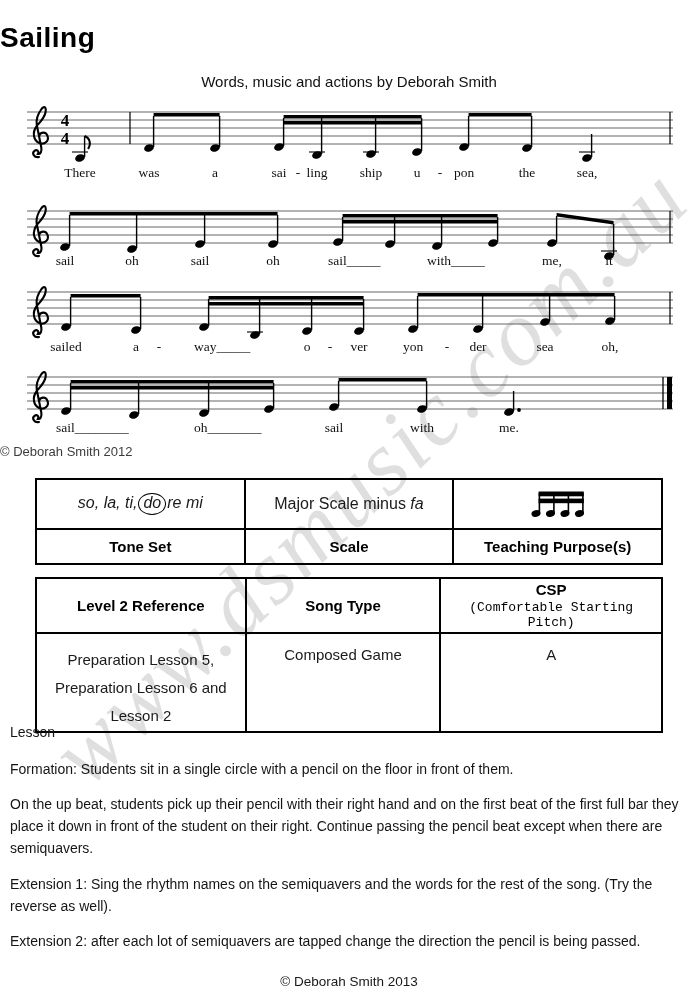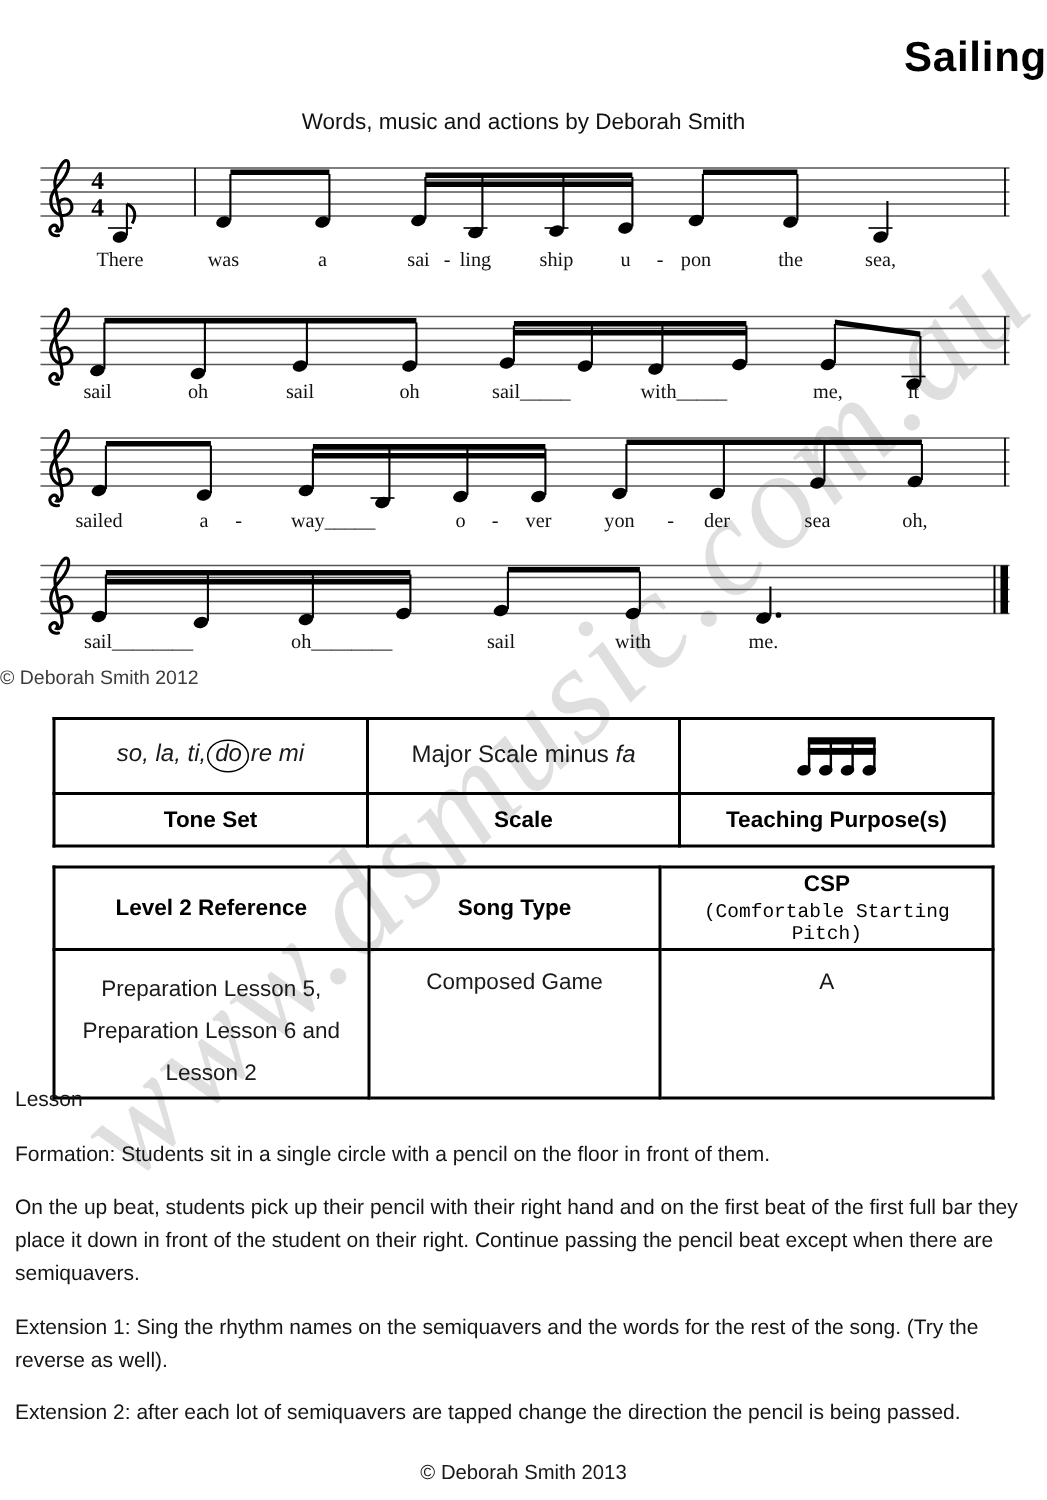--- a/index.html
+++ b/index.html
@@ -3,21 +3,21 @@
 <meta charset="utf-8">
 <style>
   html,body{margin:0;padding:0;background:#ffffff;}
   .page{position:relative;width:698px;height:1000px;background:#fff;overflow:hidden;
         font-family:"Liberation Sans",sans-serif;color:#1a1a1a;}
   .layer{position:relative;z-index:1;}
   .watermark{position:absolute;left:-131px;top:422px;width:1000px;text-align:center;
         transform:rotate(-44deg);font-family:"Liberation Serif",serif;font-style:italic;
         font-size:92px;letter-spacing:3px;color:#c6c6c6;opacity:.55;z-index:0;
         pointer-events:none;white-space:nowrap;}
-  .title{position:absolute;top:22px;left:0;width:100%;text-align:right;
+  .title{position:absolute;top:22px;left:0;width:100%;text-align:left;
         font-size:28px;font-weight:bold;letter-spacing:.5px;color:#000;}
   .subtitle{position:absolute;top:73px;left:0;width:100%;text-align:center;font-size:15px;color:#111;}
   svg.system{position:absolute;left:27px;width:646px;height:88px;overflow:visible;}
   #sys1{top:100px;} #sys2{top:199px;} #sys3{top:280px;} #sys4{top:365px;}
   .lyric{font-family:"Liberation Serif",serif;font-size:13.5px;fill:#111;}
   .tsig{font-family:"Liberation Serif",serif;font-size:17px;font-weight:bold;fill:#000;}
   .score-copy{position:absolute;top:444px;left:0;width:100%;text-align:left;font-size:13px;color:#3c3c3c;}
   table.tbl{position:absolute;left:35px;width:628px;border-collapse:collapse;table-layout:fixed;background:transparent;}
   #t1{top:478px;} #t2{top:577px;}
   .tbl th,.tbl td{border:2px solid #000;text-align:center;padding:2px 4px;}

